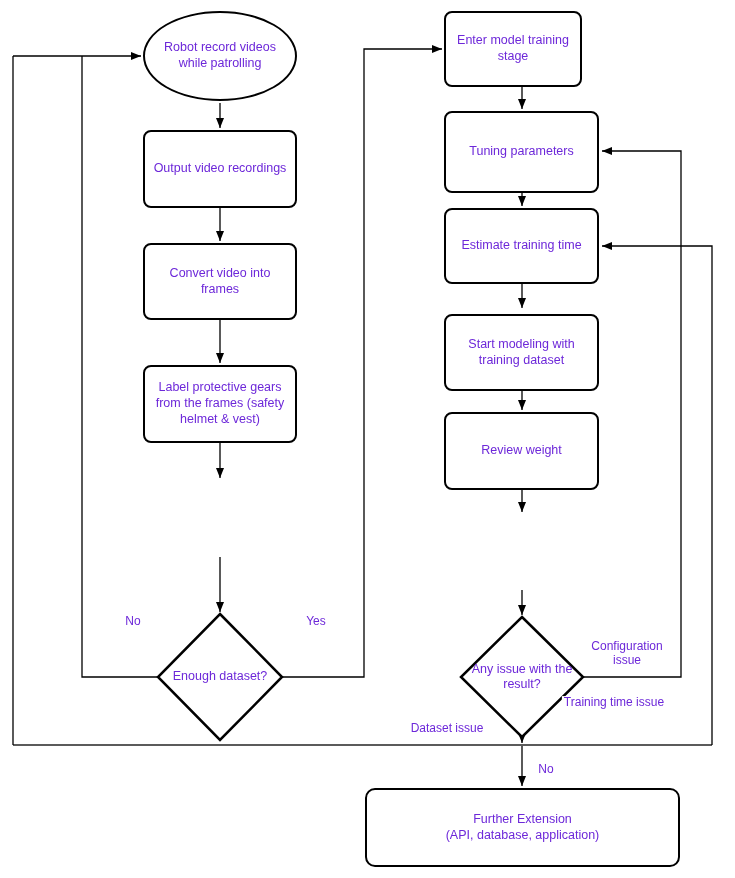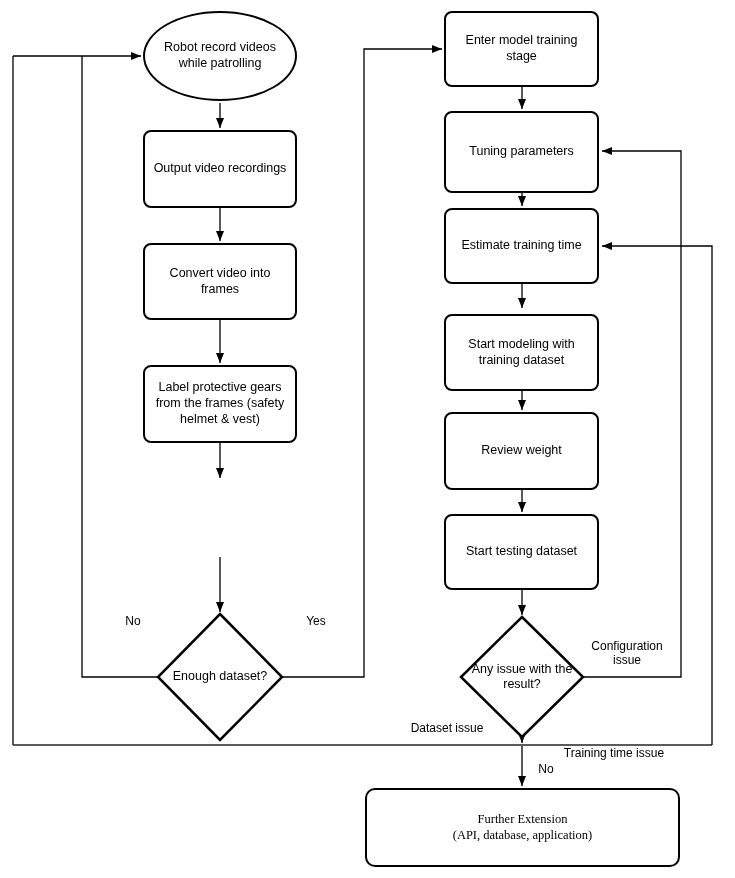--- a/index.html
+++ b/index.html
@@ -1,36 +1,36 @@
 <!DOCTYPE html>
 <html><head>
 <meta charset="utf-8">
 <style>
   html,body { margin:0; padding:0; background:#ffffff; }
   .canvas {
     position: relative;
     width: 735px; height: 878px;
     background: #ffffff;
     font-family: "Liberation Sans", sans-serif;
-    color: #000000;
+    color: #6d28d9;
     overflow: hidden;
   }
   .edges { position:absolute; left:0; top:0; }
   .node {
     position: absolute;
     box-sizing: border-box;
     background: #ffffff;
     border: 2px solid #000000;
     display: flex; align-items: center; justify-content: center;
     text-align: center;
     font-size: 12.5px; line-height: 1.26;
   }
   .node span { white-space: pre-line; padding: 0 2px; }
   .rbox { border-radius: 8px; }
-  .bigbox { border-radius: 10px; font-family: Liberation Serif, serif; }
+  .bigbox { border-radius: 10px; }
   .ellipse { border-radius: 50%; border-width: 2.5px; }
   .dtext {
     position: absolute;
     display: flex; align-items: center; justify-content: center;
     text-align: center; font-size: 12.5px; line-height: 1.22;
     background: transparent; border: none;
   }
   .elabel {
     position: absolute;
     transform: translate(-50%, -50%);
@@ -102,21 +102,21 @@
     <span>Label protective gears
 from the frames (safety
 helmet &amp; vest)</span>
   </div>
 
 
   <div class="dtext" style="left:150px; top:654px; width:140px; height:46px">
     <span>Enough dataset?</span>
   </div>
 
-  <div class="node rbox" style="left:444px; top:11px; width:155px; height:76px">
+  <div class="node rbox" style="left:444px; top:11px; width:138px; height:76px">
     <span>Enter model training
 stage</span>
   </div>
 
   <div class="node rbox" style="left:444px; top:111px; width:155px; height:82px">
     <span>Tuning parameters</span>
   </div>
 
   <div class="node rbox" style="left:444px; top:208px; width:155px; height:76px">
     <span>Estimate training time</span>
@@ -124,35 +124,32 @@
 
   <div class="node rbox" style="left:444px; top:314px; width:155px; height:77px">
     <span>Start modeling with
 training dataset</span>
   </div>
 
   <div class="node rbox" style="left:444px; top:412px; width:155px; height:78px">
     <span>Review weight</span>
   </div>
 
-  <div class="node rbox" style="left:444px; top:514px; width:155px; height:76px">
-    <span>Start testing dataset</span>
-  </div>
 
   <div class="dtext" style="left:452px; top:650px; width:140px; height:54px">
     <span>Any issue
 with the result?</span>
   </div>
 
   <div class="node bigbox" style="left:365px; top:788px; width:315px; height:79px">
     <span>Further Extension
 (API, database, application)</span>
   </div>
 
   <div class="elabel" style="left:133px; top:622px">No</div>
   <div class="elabel" style="left:316px; top:622px">Yes</div>
   <div class="elabel" style="left:627px; top:654px">Configuration
 issue</div>
   <div class="elabel" style="left:447px; top:729px">Dataset issue</div>
-  <div class="elabel" style="left:614px; top:754px">Training time issue</div>
+  <div class="elabel" style="left:614px; top:703px">Training time issue</div>
   <div class="elabel" style="left:546px; top:770px">No</div>
 
 </div>
 
 </body></html>

